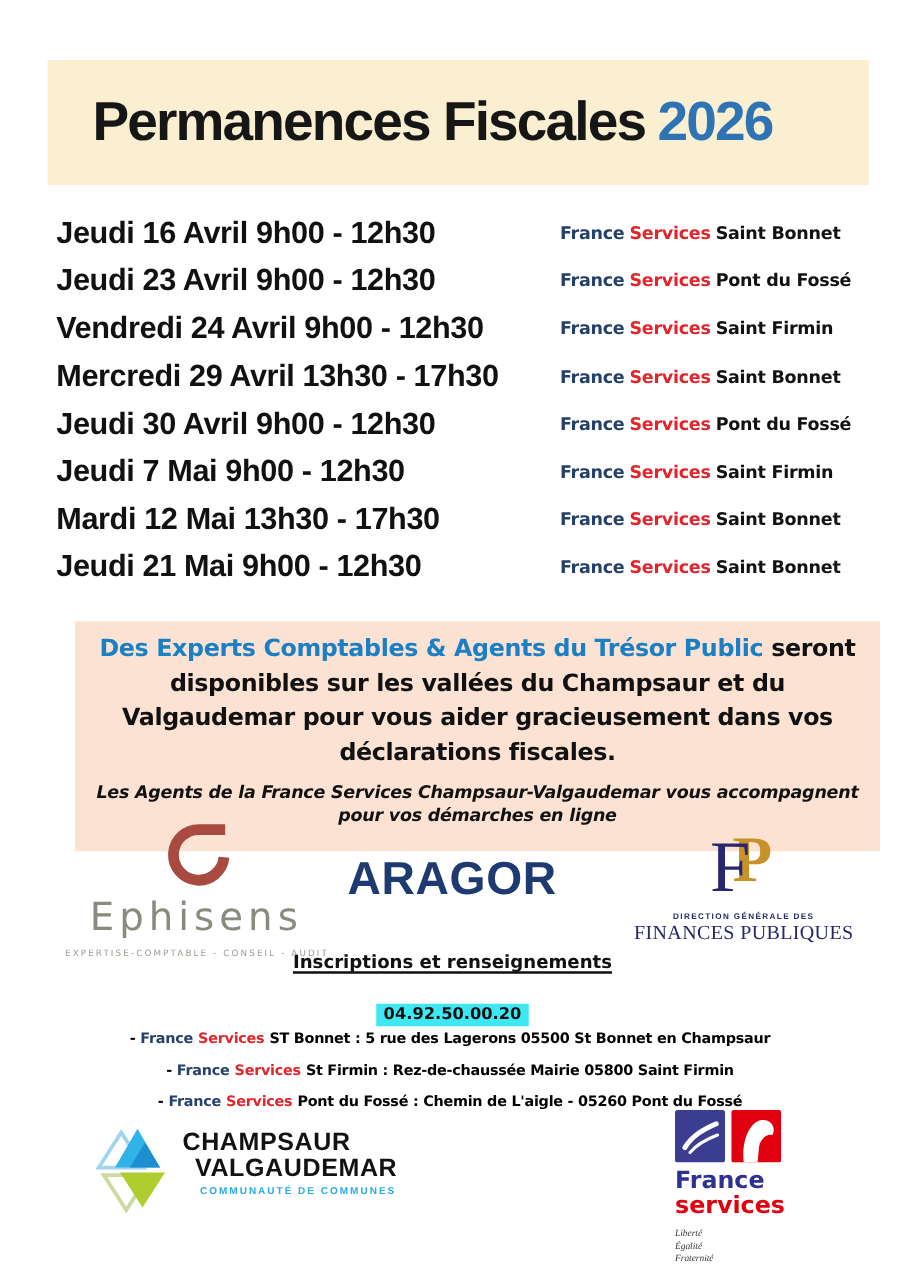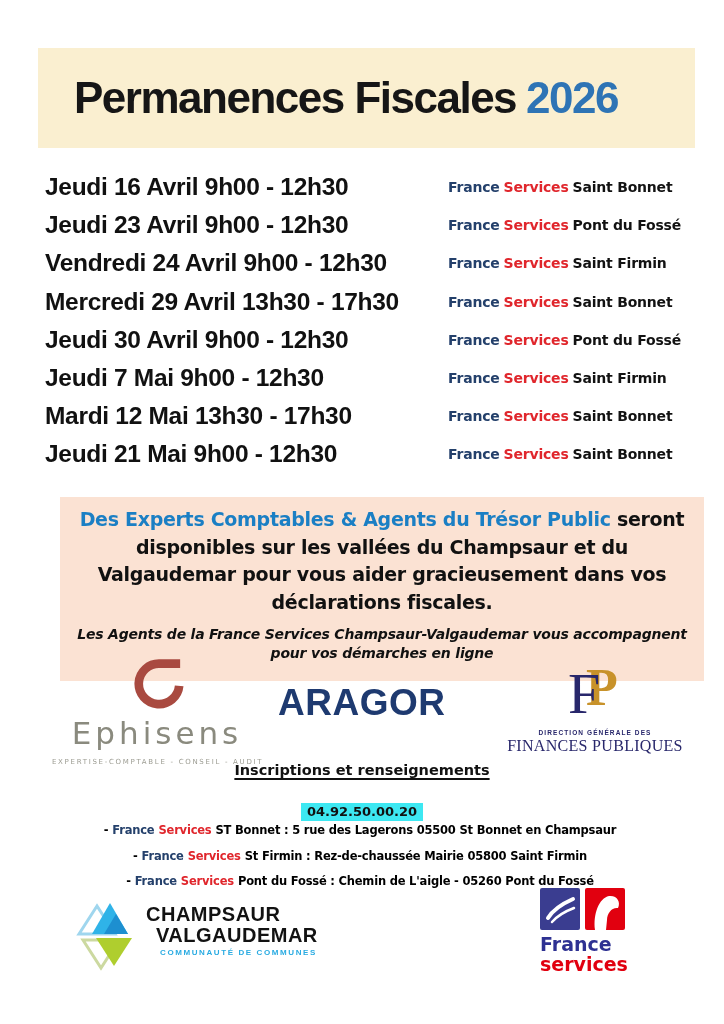--- a/index.html
+++ b/index.html
@@ -226,15 +226,20 @@
       </svg>
       <svg width="40" height="42" viewBox="0 0 40 42">
         <rect x="0" y="0" width="40" height="42" rx="2" fill="#e1000f"></rect>
         <path d="M10 42 C8 26 14 10 24 8 C32 7 36 14 33 20 C27 19 22 25 22 32 L21 42 Z" fill="#ffffff"></path>
       </svg>
     </div>
     <div class="fs-text">
       <div class="fs-l1">France</div>
       <div class="fs-l2">services</div>
     </div>
+    <div class="fs-motto">
+      <div>Liberté</div>
+      <div>Égalité</div>
+      <div>Fraternité</div>
+    </div>
   </div>
 
 </div>
 
 </body></html>

